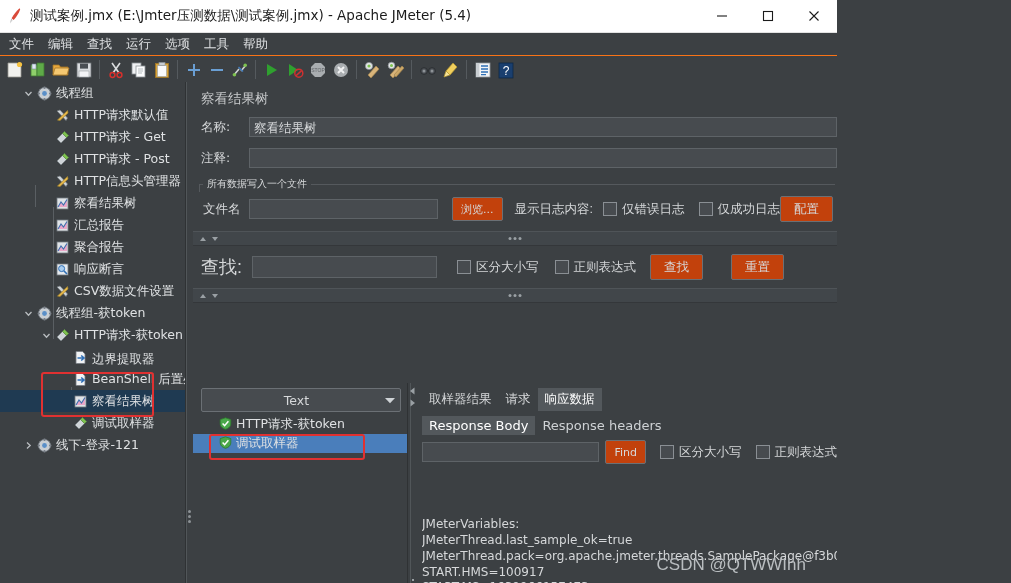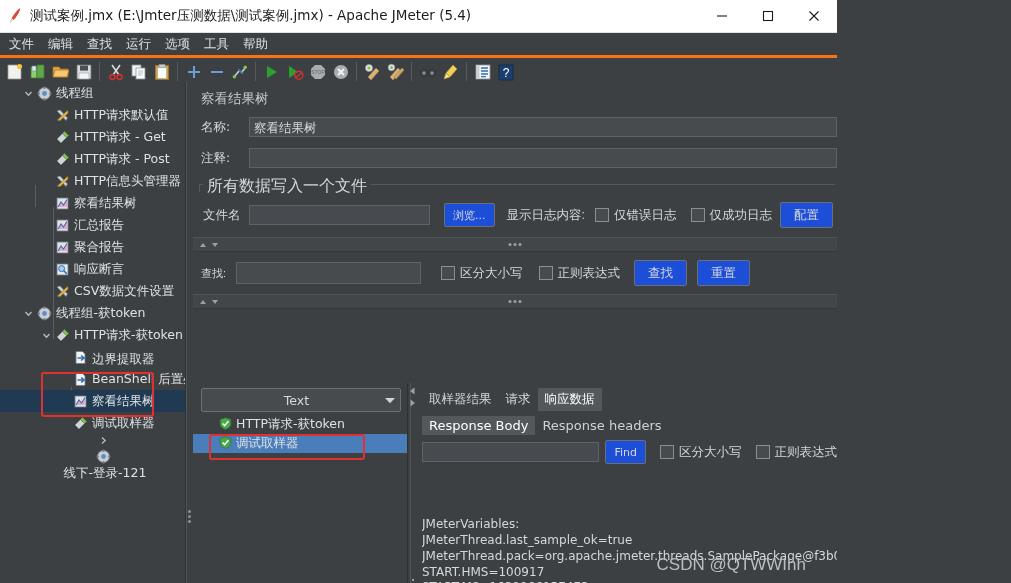--- a/index.html
+++ b/index.html
@@ -24,21 +24,21 @@
     font-family:"DejaVu Sans","Liberation Sans",sans-serif;
   }
   .tb-spacer{flex:1;}
   .winbtns{display:flex;height:32px;}
   .winbtn{width:46px;height:32px;display:flex;align-items:center;justify-content:center;}
   .winbtn svg{display:block;}
 
   
   .menubar{
     height:22px;background:#3c4043;display:flex;align-items:center;
-    padding-left:2px;border-bottom:3px solid #f97316;
+    padding-left:2px;border-bottom:1px solid #f97316;
   }
   .menuitem{
     padding:2px 7px;font-size:12.5px;color:#dfe1e3;white-space:nowrap;
     font-family:"DejaVu Sans","Liberation Sans",sans-serif;
   }
 
   
   .toolbar{
     height:27px;background:#3c4043;display:flex;align-items:center;
     padding-left:3px;border-bottom:1px solid #2f3234;
@@ -90,28 +90,28 @@
     color:#d6d8da;font-size:12.5px;line-height:20px;padding:0 4px;
     font-family:"DejaVu Sans","Liberation Sans",sans-serif;
     box-sizing:border-box;overflow:hidden;white-space:nowrap;
   }
 
   
   .groupbox{margin:5px 2px 0 6px;position:relative;padding-top:9px;}
   .gb-line{position:absolute;top:8px;left:0;right:0;height:1px;background:#55595d;}
   .gb-title{
     position:relative;display:inline-block;background:#3c4043;
-    font-size:16px;color:#d6d8da;padding:0 4px;margin-left:4px;top:-9px;
+    font-size:10px;color:#d6d8da;padding:0 4px;margin-left:4px;top:-9px;
     font-family:"DejaVu Sans","Liberation Sans",sans-serif;
   }
   .gb-left{position:absolute;top:8px;left:0;width:1px;height:8px;background:#55595d;}
   .gbrow{display:flex;align-items:center;margin-top:-4px;padding:0 2px 6px 4px;}
 
   .sbtn{
-    background:#1d4ed8;border:1px solid #6b7075;color:#d6d8da;
+    background:#c2410c;border:1px solid #6b7075;color:#d6d8da;
     font-size:11px;height:22px;padding:0 8px;border-radius:2px;
     display:flex;align-items:center;justify-content:center;white-space:nowrap;
     font-family:"DejaVu Sans","Liberation Sans",sans-serif;
   }
   .sbtn.big{font-size:12.5px;height:24px;padding:0 13px;}
 
   .cbx{width:12px;height:12px;border:1px solid #8a8f94;background:#474b4f;flex:0 0 12px;}
   .cbl{font-size:12.5px;color:#d6d8da;margin-left:5px;white-space:nowrap;
        font-family:"DejaVu Sans","Liberation Sans",sans-serif;}
 
@@ -546,21 +546,21 @@
       <div class="tnode" style="padding-left:71px;">
         <div class="ticon">
           <svg width="15" height="15" viewBox="0 0 15 15">
             <path d="M9.5 1.5 L13.5 5.5 L6 13 L2 9 Z" fill="#cfd4d8" stroke="#737a80" stroke-width="0.7"></path>
             <path d="M9.5 1.5 L13.5 5.5 L11.5 7.5 L7.5 3.5 Z" fill="#7ec24f" stroke="#4c8230" stroke-width="0.7"></path>
           </svg>
         </div>
         <div class="tlabel">调试取样器</div>
       </div>
 
-      <div class="tnode" style="padding-left:22px;flex-direction:column;">
+      <div class="tnode" style="padding-left:22px;">
         <div class="tw">
           <svg width="9" height="9" viewBox="0 0 9 9">
               <path d="M3 1.5 L6.2 4.5 L3 7.5" fill="none" stroke="#b9bdc0" stroke-width="1.3"></path>
             </svg>
         </div>
         <div class="ticon">
           <svg width="15" height="15" viewBox="0 0 15 15">
             <circle cx="7.5" cy="7.5" r="6" fill="#c9ced3" stroke="#7a8088" stroke-width="1"></circle>
             <circle cx="7.5" cy="7.5" r="2.4" fill="#5a8fc8"></circle>
             <path d="M7.5 0.6 V3 M7.5 12 V14.4 M0.6 7.5 H3 M12 7.5 H14.4" stroke="#7a8088" stroke-width="1.6"></path>
@@ -602,49 +602,49 @@
 
         <div class="gbrow">
           <div style="font-size:12.5px;color:#d6d8da;flex:0 0 auto;margin-right:8px;white-space:nowrap;">文件名</div>
           <div class="finput" style="flex:1;max-width:350px;"></div>
           <div class="sbtn" style="margin-left:14px;">浏览...</div>
           <div style="font-size:12.5px;color:#d6d8da;margin-left:12px;white-space:nowrap;">显示日志内容:</div>
           <div class="cbx" style="margin-left:10px;"></div>
           <div class="cbl">仅错误日志</div>
           <div class="cbx" style="margin-left:14px;"></div>
           <div class="cbl">仅成功日志</div>
-          <div class="sbtn big" style="margin-left:8px;">配置</div>
+          <div class="sbtn big" style="margin-left:0;">配置</div>
         </div>
       </div>
 
       <div class="hsplit" style="margin-top:3px;">
         <div class="arrows">
           <svg width="8" height="8" viewBox="0 0 8 8">
               <path d="M4 2 L7 6 H1 Z" fill="#9aa0a4"></path>
             </svg>
           <svg width="8" height="8" viewBox="0 0 8 8">
               <path d="M4 6 L1 2 H7 Z" fill="#9aa0a4"></path>
             </svg>
         </div>
         <div class="dots">
             <i></i>
             <i></i>
             <i></i>
           </div>
       </div>
 
       <div class="frow" style="padding:8px 0 8px 8px;">
-        <div style="font-size:11px;color:#d6d8da;flex:0 0 auto;margin-right:10px;">查找:</div>
+        <div style="font-size:18px;color:#d6d8da;flex:0 0 auto;margin-right:10px;">查找:</div>
         <div class="finput" style="flex:0 0 185px;height:22px;line-height:22px;"></div>
         <div class="cbx" style="margin-left:20px;"></div>
         <div class="cbl">区分大小写</div>
         <div class="cbx" style="margin-left:16px;"></div>
         <div class="cbl">正则表达式</div>
         <div class="sbtn big" style="margin-left:14px;">查找</div>
-        <div class="sbtn big" style="margin-left:10px;">重置</div>
+        <div class="sbtn big" style="margin-left:28px;">重置</div>
       </div>
 
       <div class="hsplit">
         <div class="arrows">
           <svg width="8" height="8" viewBox="0 0 8 8">
               <path d="M4 2 L7 6 H1 Z" fill="#9aa0a4"></path>
             </svg>
           <svg width="8" height="8" viewBox="0 0 8 8">
               <path d="M4 6 L1 2 H7 Z" fill="#9aa0a4"></path>
             </svg>

